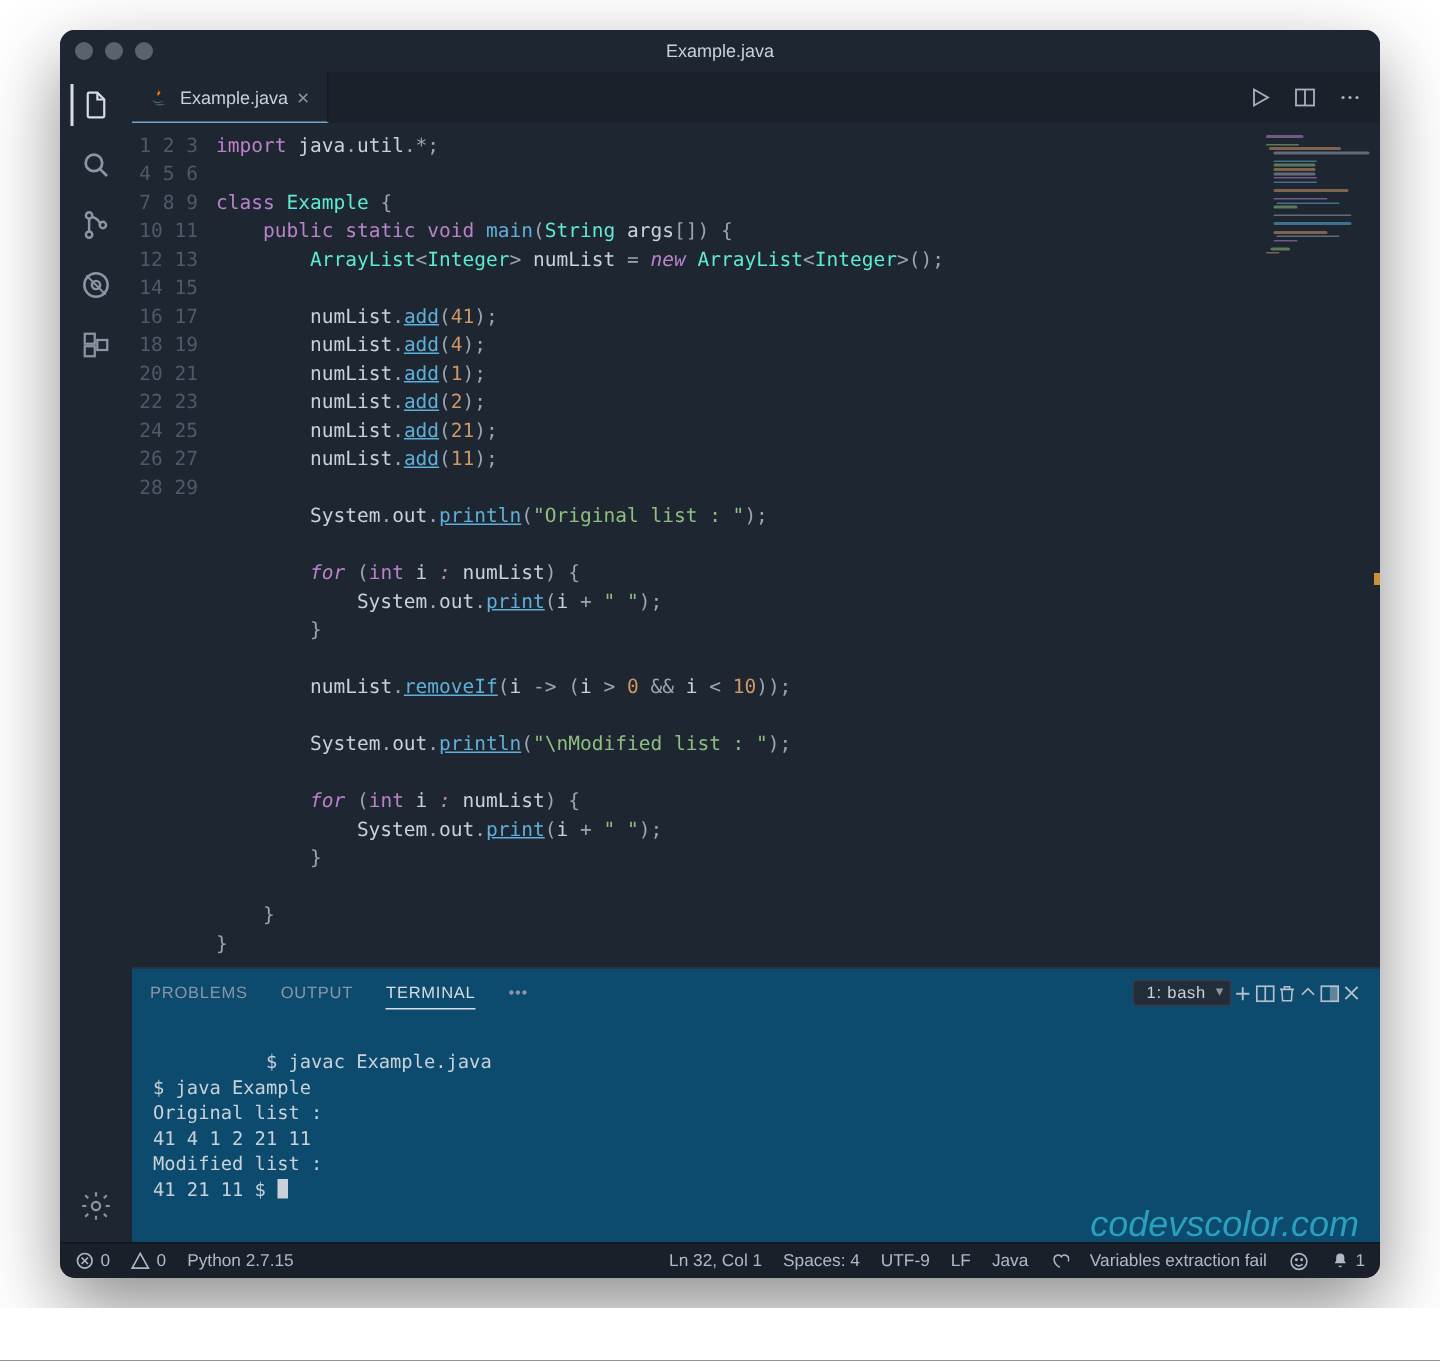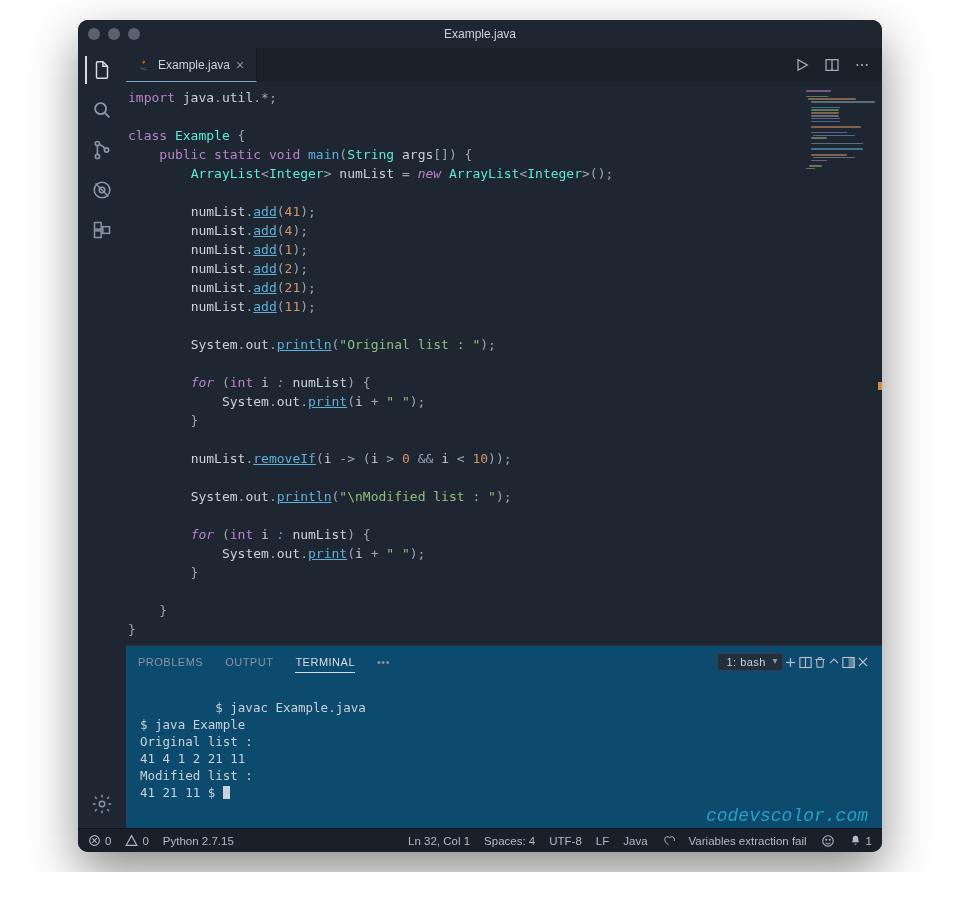--- a/index.html
+++ b/index.html
@@ -6,21 +6,21 @@
   body {
     background: #ffffff;
     font-family: "Menlo", "Consolas", monospace;
     font-size: 13px;
     display: flex;
     align-items: flex-start;
     justify-content: center;
     padding: 20px;
   }
   .window {
-    width: 804px;
+    width: 880px;
     background: #1e2631;
     border-radius: 10px;
     box-shadow: 0 20px 50px rgba(0,0,0,0.45);
     overflow: hidden;
     display: flex;
     flex-direction: column;
     color: #c9d1d9;
   }
   .titlebar {
     height: 28px;
@@ -111,22 +111,22 @@
   }
   .select::after { content: "▾"; position: absolute; right: 4px; top: 1px; font-size: 10px; color:#8a95a5;}
   .pico { cursor: pointer; color:#b6bfc9; display:flex;}
   .terminal {
     font-family: "Menlo","Consolas",monospace; font-size: 12.5px; color: #c9d1d9;
     padding: 4px 14px 10px 14px; line-height: 17px; white-space: pre; position: relative;
   }
   .cursor { display:inline-block; width:7px; height:13px; background:#c9d1d9; vertical-align:-2px;}
   .watermark {
     position: absolute; right: 14px; bottom: 3px;
-    font-family: Liberation Mono, monospace;
-    color: #2aa0bf; font-size: 18px; font-style: italic;
+    font-family: Liberation Sans, sans-serif;
+    color: #2aa0bf; font-size: 24px; font-style: italic;
   }
   .statusbar {
     height: 24px; background: #192029; color: #b0bac7;
     display: flex; align-items: center; font-size: 11.5px;
     font-family: -apple-system, sans-serif; padding: 0 10px; gap: 14px;
     border-top: 1px solid #10151d;
   }
   .statusbar .sgrp { display:flex; align-items:center; gap:4px;}
   .statusbar .right { margin-left:auto; display:flex; align-items:center; gap:14px;}
   .java-icon {
@@ -220,20 +220,50 @@
               <svg width="16" height="16" viewBox="0 0 24 24" fill="currentColor">
                 <circle cx="5" cy="12" r="1.6"></circle>
                 <circle cx="12" cy="12" r="1.6"></circle>
                 <circle cx="19" cy="12" r="1.6"></circle>
               </svg>
             </span>
         </div>
       </div>
 
       <div class="editor">
+        <div class="gutter" id="gutter">1
+2
+3
+4
+5
+6
+7
+8
+9
+10
+11
+12
+13
+14
+15
+16
+17
+18
+19
+20
+21
+22
+23
+24
+25
+26
+27
+28
+29
+</div>
         <div class="code" id="code"><span class="kw">import</span><span class="pun"> </span><span class="id">java</span><span class="dot">.</span><span class="id">util</span><span class="dot">.</span><span class="op">*</span><span class="pun">;</span>
 
 <span class="kw">class</span><span class="pun"> </span><span class="typ">Example</span><span class="pun"> {</span>
 <span class="pun">    </span><span class="kw">public</span><span class="pun"> </span><span class="kw">static</span><span class="pun"> </span><span class="kw">void</span><span class="pun"> </span><span class="fn">main</span><span class="pun">(</span><span class="typ">String</span><span class="pun"> </span><span class="id">args</span><span class="pun">[]) {</span>
 <span class="pun">        </span><span class="typ">ArrayList</span><span class="pun">&lt;</span><span class="typ">Integer</span><span class="pun">&gt; </span><span class="id">numList</span><span class="pun"> = </span><span class="kw it">new</span><span class="pun"> </span><span class="typ">ArrayList</span><span class="pun">&lt;</span><span class="typ">Integer</span><span class="pun">&gt;();</span>
 
 <span class="pun">        </span><span class="id">numList</span><span class="dot">.</span><span class="call">add</span><span class="pun">(</span><span class="num">41</span><span class="pun">);</span>
 <span class="pun">        </span><span class="id">numList</span><span class="dot">.</span><span class="call">add</span><span class="pun">(</span><span class="num">4</span><span class="pun">);</span>
 <span class="pun">        </span><span class="id">numList</span><span class="dot">.</span><span class="call">add</span><span class="pun">(</span><span class="num">1</span><span class="pun">);</span>
 <span class="pun">        </span><span class="id">numList</span><span class="dot">.</span><span class="call">add</span><span class="pun">(</span><span class="num">2</span><span class="pun">);</span>
@@ -360,21 +390,21 @@
     <div class="sgrp">
       <svg width="13" height="13" viewBox="0 0 24 24" fill="none" stroke="currentColor" stroke-width="2">
           <path d="M12 3l10 18H2z"></path>
         </svg>
       <span>0</span>
     </div>
     <div class="sgrp">Python 2.7.15</div>
     <div class="right">
       <div class="sgrp">Ln 32, Col 1</div>
       <div class="sgrp">Spaces: 4</div>
-      <div class="sgrp">UTF-8</div>
+      <div class="sgrp">UTF-9</div>
       <div class="sgrp">LF</div>
       <div class="sgrp">Java</div>
       <div class="sgrp">
           <svg width="13" height="13" viewBox="0 0 24 24" fill="none" stroke="currentColor" stroke-width="1.8">
             <path d="M12 20s-7-4-7-10a5 5 0 0 1 9-3 5 5 0 0 1 9 3c0 1-.2 2-.5 3"></path>
           </svg>
         </div>
       <div class="sgrp">Variables extraction fail</div>
       <div class="sgrp">
           <svg width="14" height="14" viewBox="0 0 24 24" fill="none" stroke="currentColor" stroke-width="1.8">

